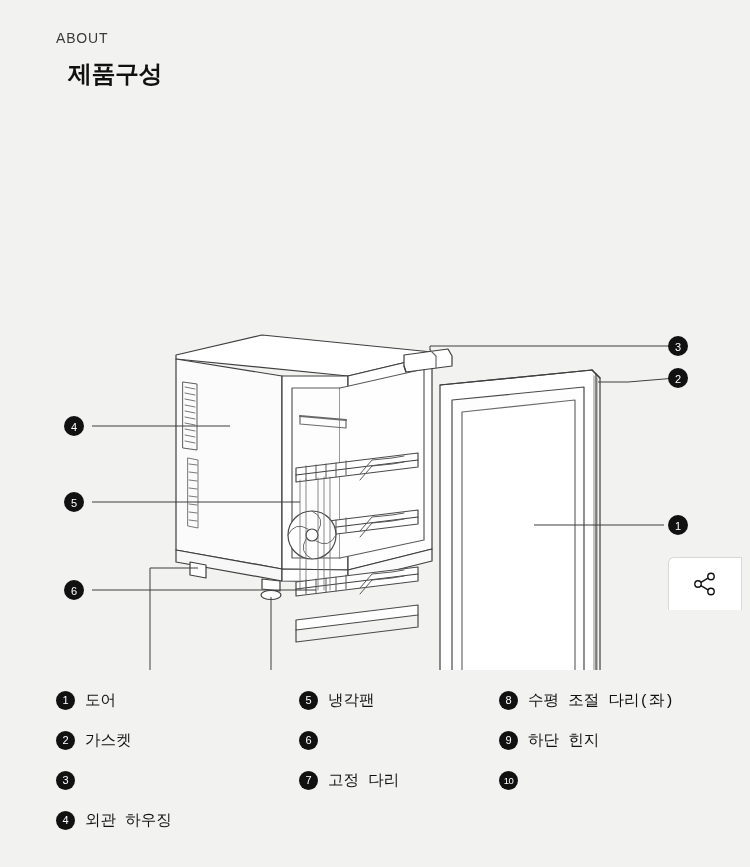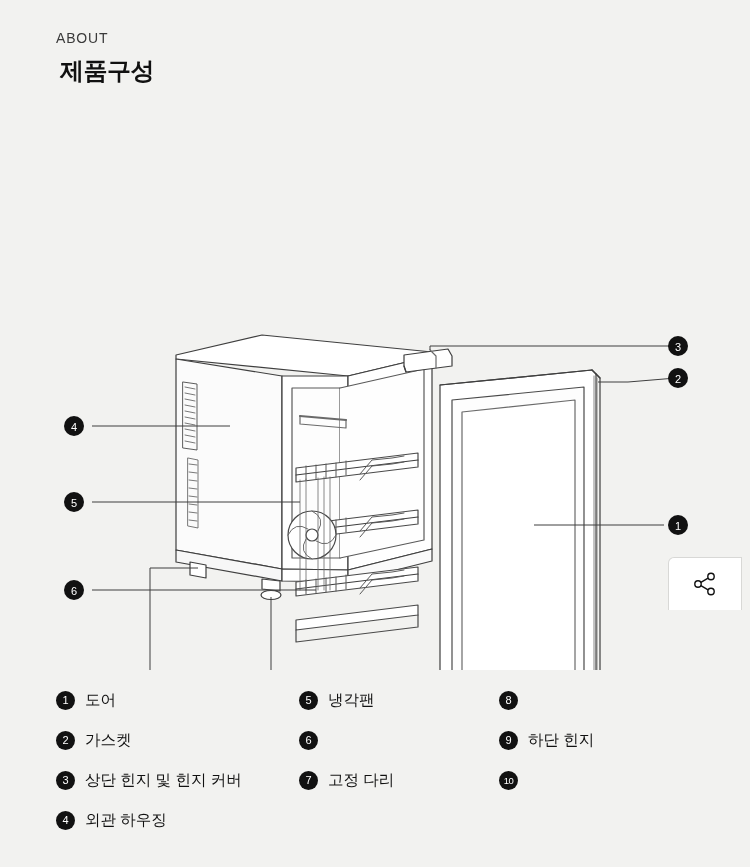--- a/index.html
+++ b/index.html
@@ -32,21 +32,21 @@
     font-size: 14px;
     letter-spacing: 0.06em;
     color: #3a3a3a;
     font-weight: 400;
     margin: 0 0 9px 0;
   }
   .title {
     font-size: 24px;
     font-weight: bold;
     color: #111;
-    margin: 4px;
+    margin: 12px;
     letter-spacing: -0.02em;
   }
 
   
   .diagram {
     position: absolute;
     left: 0;
     top: 150px;
     width: 750px;
     height: 520px;
@@ -86,21 +86,21 @@
     background: #111;
     color: #fff;
     font-size: 11px;
     line-height: 19px;
     text-align: center;
     margin-right: 10px;
     flex: 0 0 auto;
     font-family: "Liberation Sans", sans-serif;
   }
   .badge.wide { font-size: 9.5px; letter-spacing: -0.5px; }
-  .legend-label { white-space: nowrap; }
+  .legend-label { white-space: nowrap; font-family: Liberation Mono, monospace; }
 
   
   .share-btn {
     position: absolute;
     right: 8px;
     bottom: 0px;
     width: 72px;
     height: 52px;
     background: #fff;
     border: 1px solid #d8d8d6;
@@ -329,21 +329,20 @@
       <div class="legend-item">
         <span class="badge">1</span>
         <span class="legend-label">도어</span>
       </div>
       <div class="legend-item">
         <span class="badge">2</span>
         <span class="legend-label">가스켓</span>
       </div>
       <div class="legend-item">
         <span class="badge">3</span>
-        <span class="legend-label">상단 힌지 및 힌지 커버</span>
       </div>
       <div class="legend-item">
         <span class="badge">4</span>
         <span class="legend-label">외관 하우징</span>
       </div>
     </div>
 
     <div class="legend-col col2">
       <div class="legend-item">
         <span class="badge">5</span>
@@ -354,20 +353,21 @@
       </div>
       <div class="legend-item">
         <span class="badge">7</span>
         <span class="legend-label">고정 다리</span>
       </div>
     </div>
 
     <div class="legend-col col3">
       <div class="legend-item">
         <span class="badge">8</span>
+        <span class="legend-label">수평 조절 다리(좌)</span>
       </div>
       <div class="legend-item">
         <span class="badge">9</span>
         <span class="legend-label">하단 힌지</span>
       </div>
       <div class="legend-item">
         <span class="badge wide">10</span>
       </div>
     </div>
   </div>

